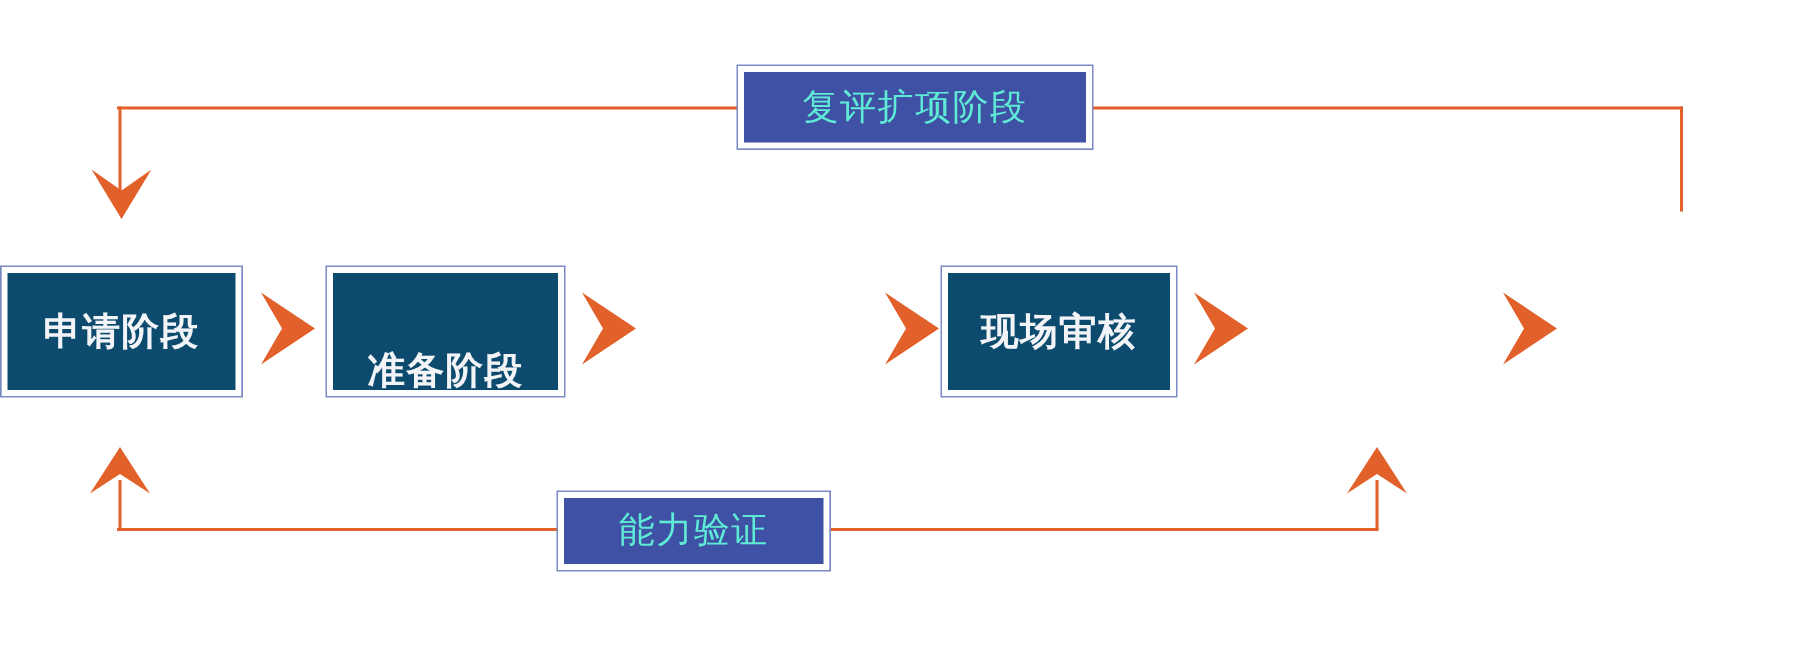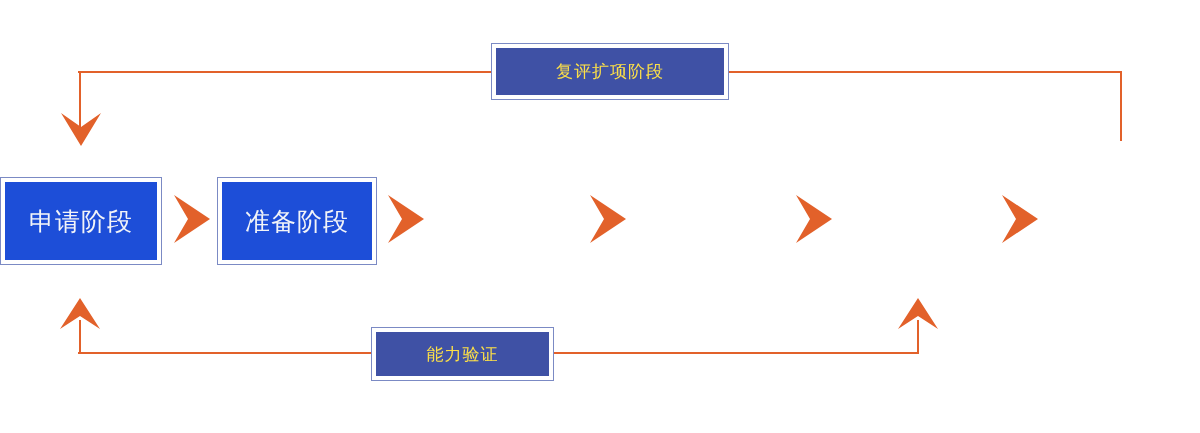--- a/index.html
+++ b/index.html
@@ -14,48 +14,49 @@
     position: relative;
     width: 1200px;
     height: 433px;
     background: #ffffff;
     overflow: hidden;
   }
   
   .stage-box {
     position: absolute;
     box-sizing: border-box;
-    background: #1d4ed8;
+    background: #0c4a6e;
     border: 4px solid #ffffff;
     outline: 1px solid #7b8ac4;
     display: flex;
     align-items: center;
     justify-content: center;
+    font-weight: bold;
   }
   .stage-label {
     color: #f2f4f8;
     font-size: 25px;
     letter-spacing: 1px;
     line-height: 1;
     white-space: nowrap;
   }
   .side-box {
     position: absolute;
     box-sizing: border-box;
     background: #3f51a5;
     border: 4px solid #ffffff;
     outline: 1px solid #7b8ac4;
     display: flex;
     align-items: center;
     justify-content: center;
     z-index: 5;
   }
   .side-label {
-    color: #fde047;
-    font-size: 17px;
+    color: #5eead4;
+    font-size: 24px;
     letter-spacing: 1px;
     line-height: 1;
     white-space: nowrap;
   }
   
   .chevron {
     position: absolute;
     width: 40px;
     height: 52px;
     z-index: 3;
@@ -106,37 +107,40 @@
   <div class="stage-box" style="left:1px; top:178px; width:160px; height:86px;">
     <span class="stage-label">申请阶段</span>
   </div>
 
   <div class="chevron" style="left:172px; top:193px;">
     <svg width="40" height="52" viewBox="0 0 40 52">
       <path d="M2 2 L38 26 L2 50 L16 26 Z" fill="#e2612a"></path>
     </svg>
   </div>
 
-  <div class="stage-box" style="left:218px; top:178px; width:158px; height:86px;">
+  <div class="stage-box" style="left:218px; top:178px; width:158px; height:86px;align-items:flex-end;">
     <span class="stage-label">准备阶段</span>
   </div>
 
   <div class="chevron" style="left:386px; top:193px;">
     <svg width="40" height="52" viewBox="0 0 40 52">
       <path d="M2 2 L38 26 L2 50 L16 26 Z" fill="#e2612a"></path>
     </svg>
   </div>
 
 
   <div class="chevron" style="left:588px; top:193px;">
     <svg width="40" height="52" viewBox="0 0 40 52">
       <path d="M2 2 L38 26 L2 50 L16 26 Z" fill="#e2612a"></path>
     </svg>
   </div>
 
+  <div class="stage-box" style="left:628px; top:178px; width:156px; height:86px;">
+    <span class="stage-label">现场审核</span>
+  </div>
 
   <div class="chevron" style="left:794px; top:193px;">
     <svg width="40" height="52" viewBox="0 0 40 52">
       <path d="M2 2 L38 26 L2 50 L16 26 Z" fill="#e2612a"></path>
     </svg>
   </div>
 
 
   <div class="chevron" style="left:1000px; top:193px;">
     <svg width="40" height="52" viewBox="0 0 40 52">

